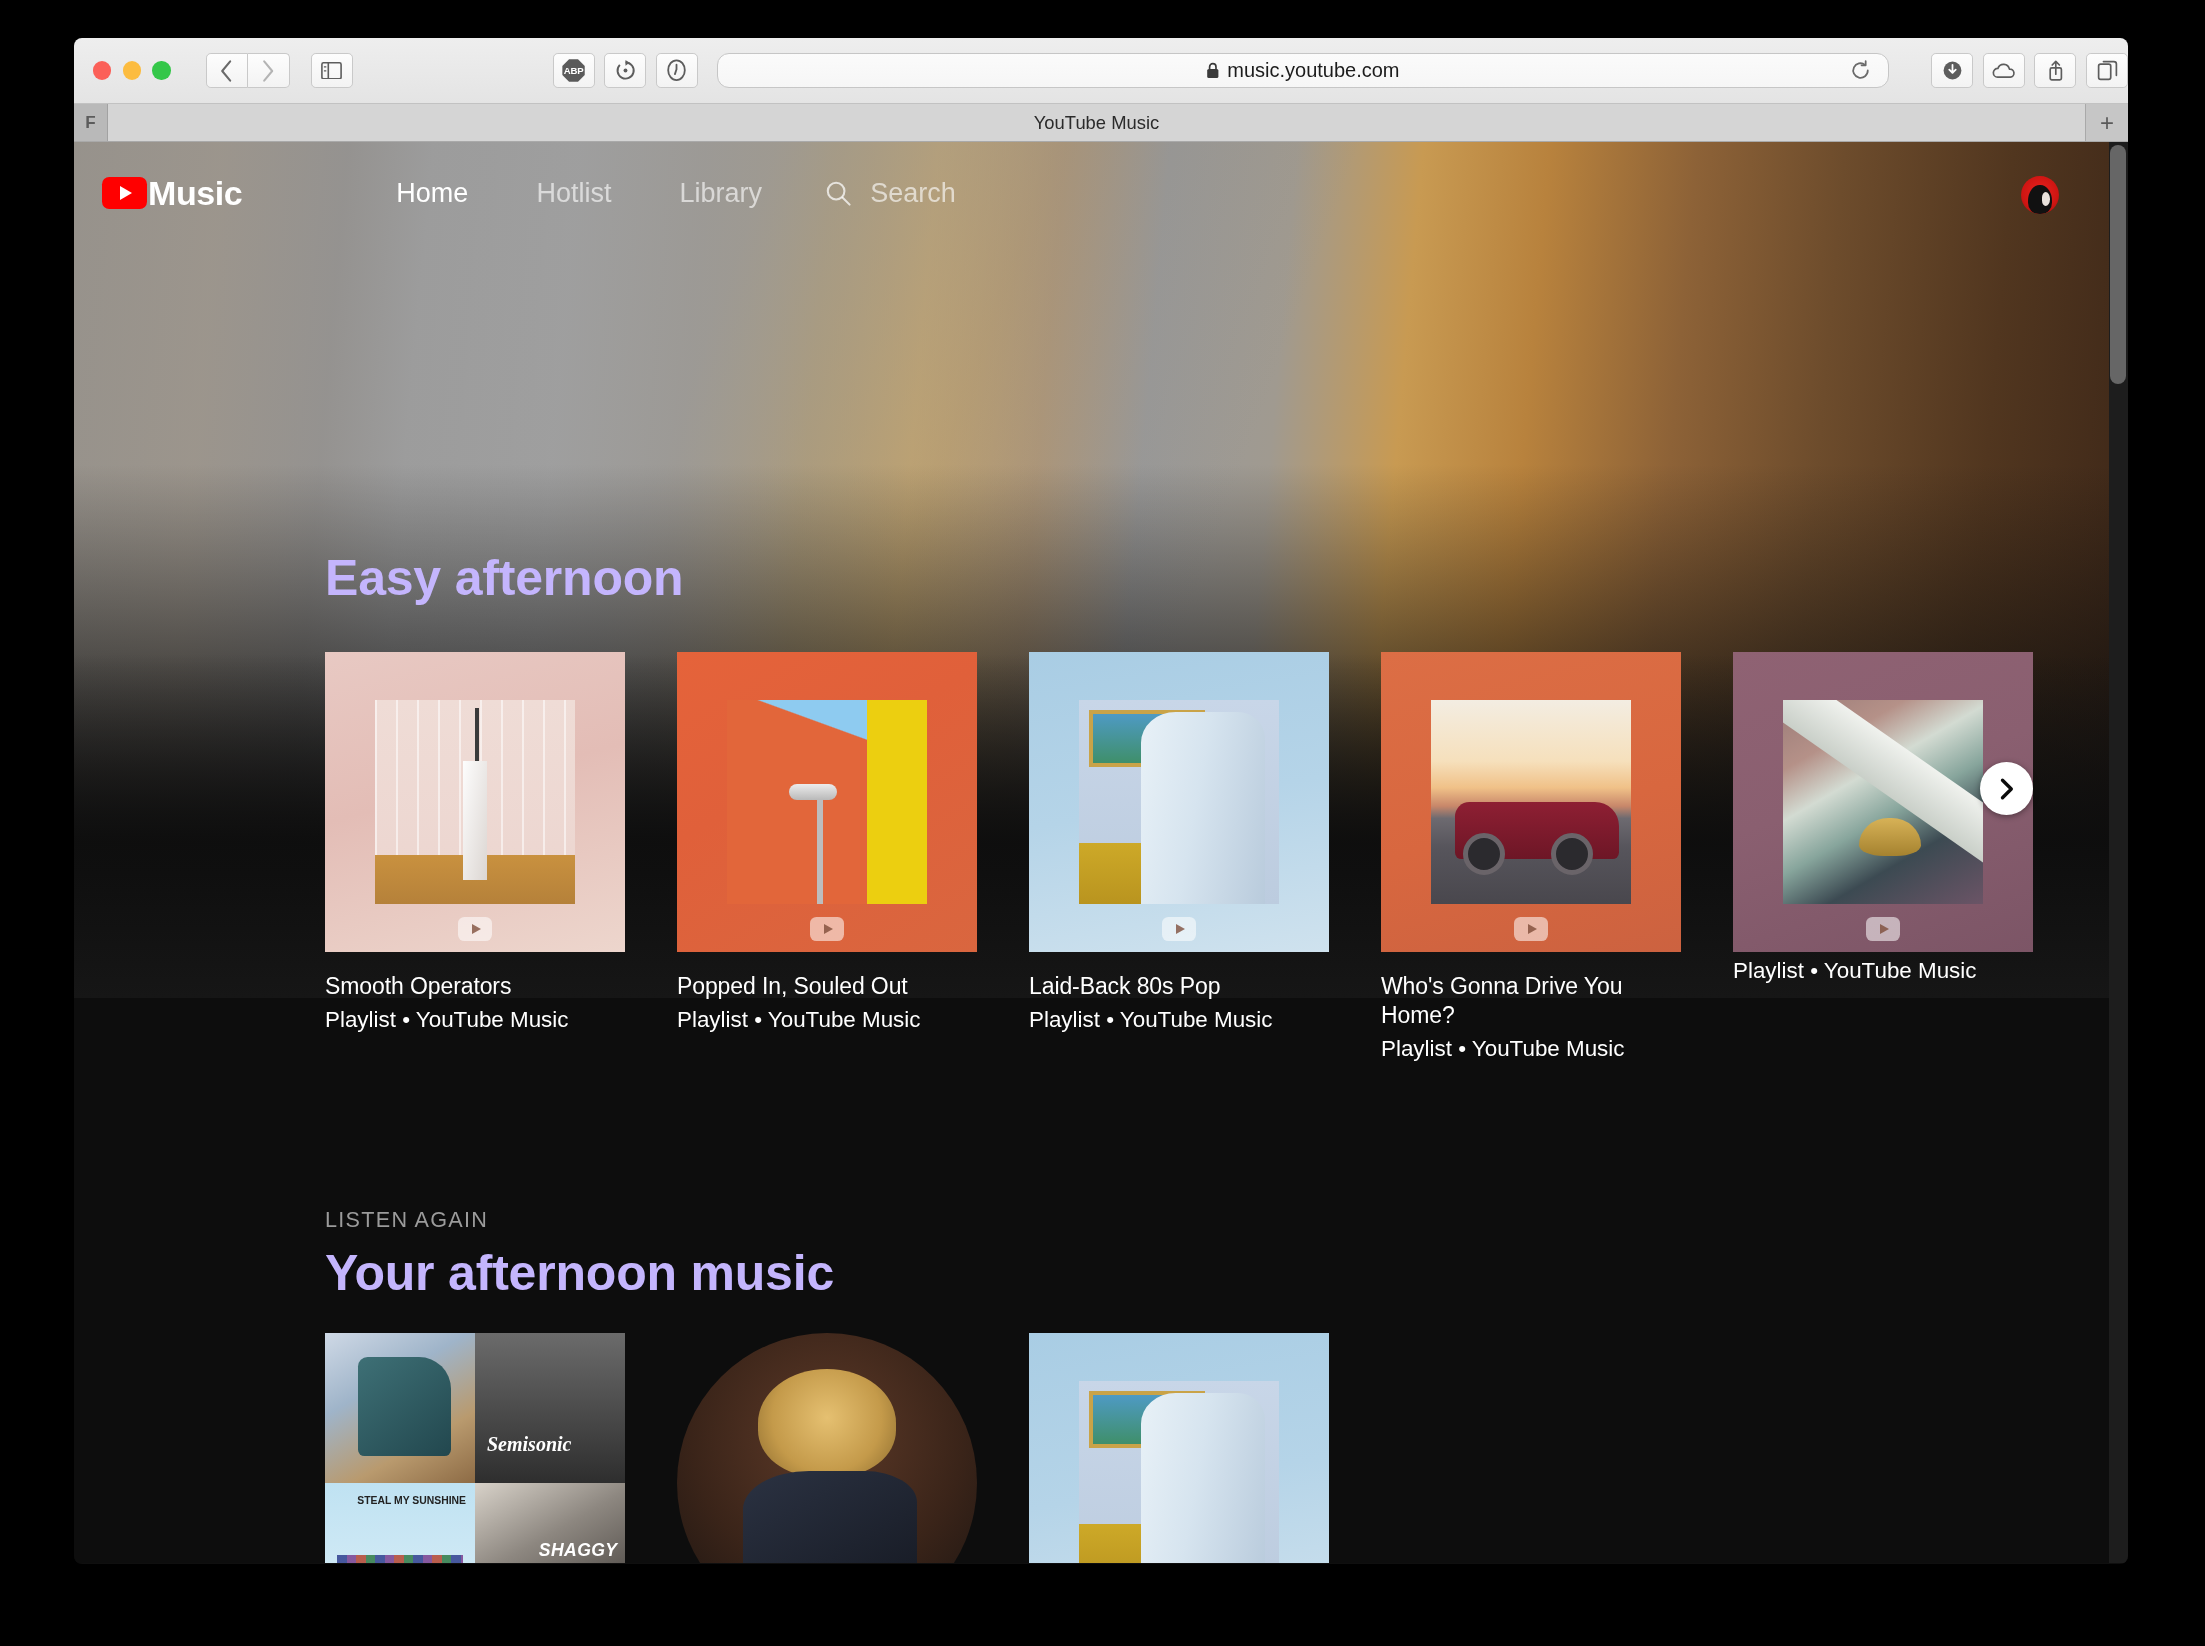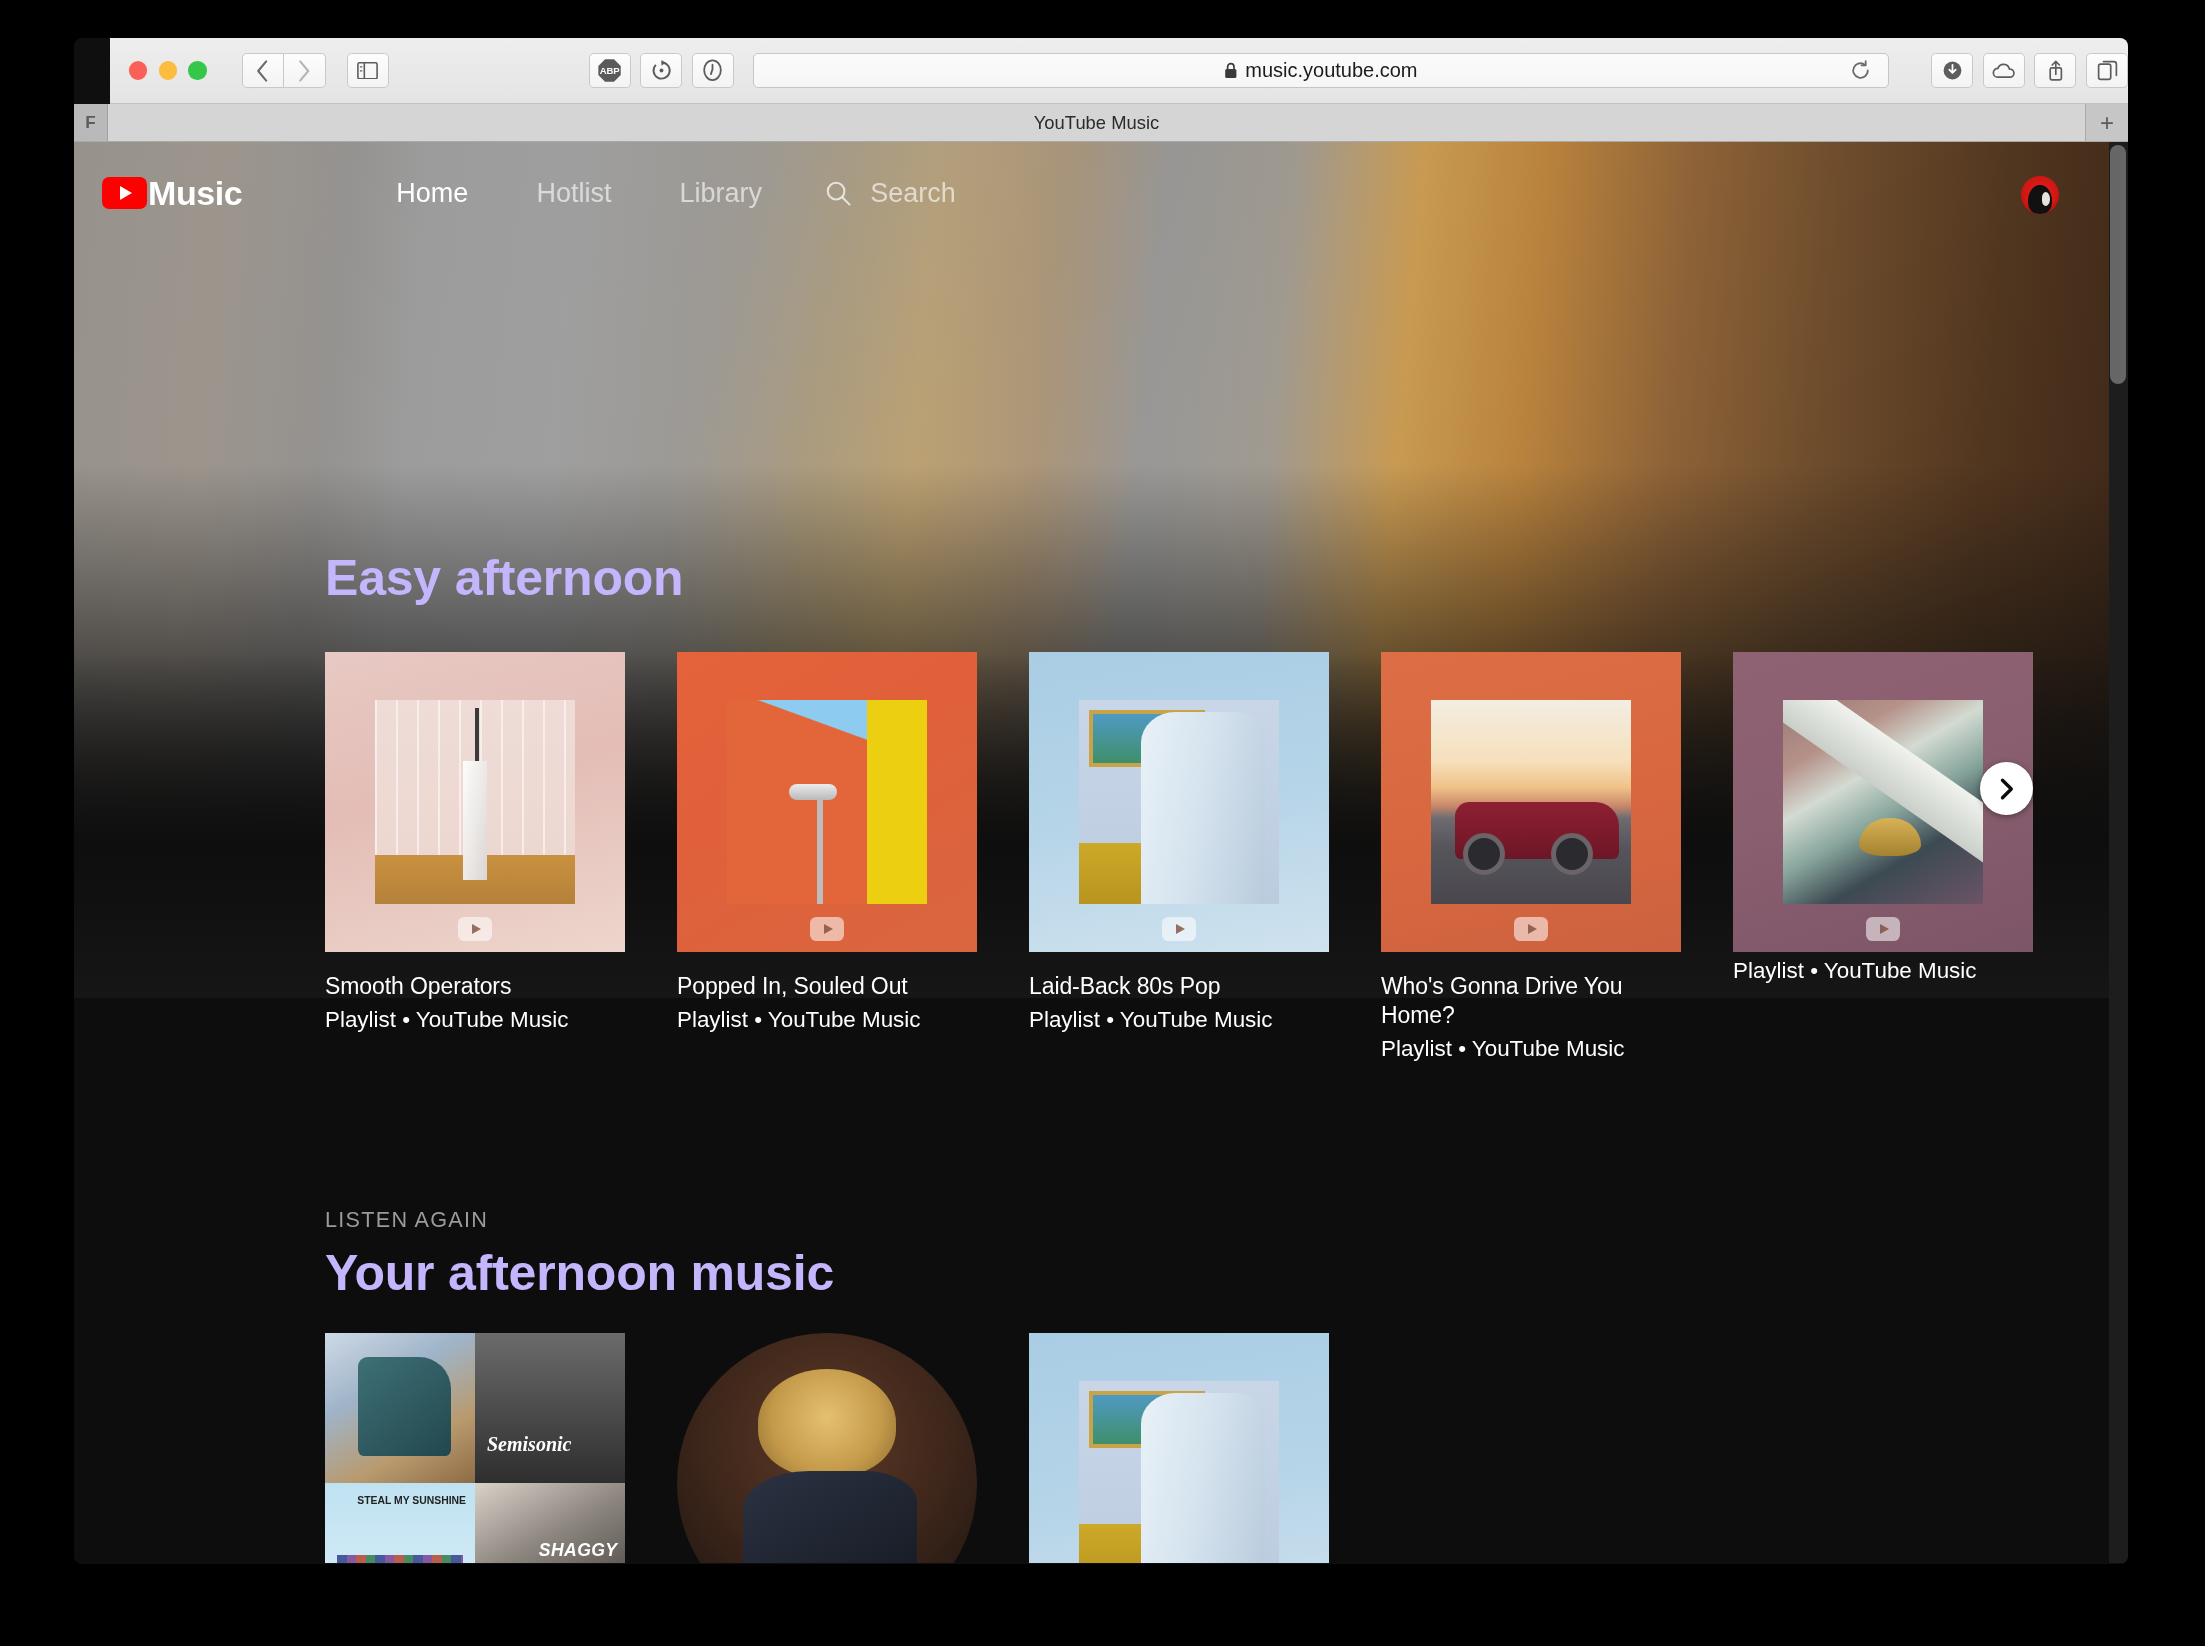--- a/index.html
+++ b/index.html
@@ -20,21 +20,21 @@
     background: #0f0f0f;
     box-shadow: 0 9.6px 48px rgba(0,0,0,.8);
   }
 
   
   #toolbar {
     position: relative;
     height: 66px;
     background: linear-gradient(#eeeeee, #e4e4e4);
     border-bottom: 0.8px solid #c2c2c2;
-    display: flex; align-items: center; margin-left: 36px;
+    display: flex; align-items: center;
   }
   .lights { display:flex; gap: 11.2px; margin-left: 19px; }
   .light { width: 18.4px; height: 18.4px; border-radius: 50%; }
   .light.red    { background:#fb6058; }
   .light.yellow { background:#fcbc40; }
   .light.green  { background:#34c749; }
 
   .tb-btn {
     height: 35px; min-width: 42px;
     background: linear-gradient(#fdfdfd,#f3f3f3);
@@ -56,21 +56,21 @@
     width: 22.4px; height: 22.4px; background: #5a5a5a;
     clip-path: polygon(30% 0,70% 0,100% 30%,100% 70%,70% 100%,30% 100%,0 70%,0 30%);
     display:flex; align-items:center; justify-content:center;
     color:#fff; font-size: 9.6px; font-weight: 700; letter-spacing: -0.2px;
   }
 
   
   #urlbar {
     flex: 1; height: 35px; margin: 0 0 0 19px;
     background: linear-gradient(#fbfbfb,#f6f6f6);
-    border: 0.8px solid #c6c6c6; border-radius: 5px;
+    border: 0.8px solid #c6c6c6; border-radius: 12px;
     display: flex; align-items: center; position: relative;
   }
   #url-center {
     position:absolute; left:0; right:0;
     display:flex; align-items:center; justify-content:center; gap: 7.2px;
   }
   #url-text { font-size: 20px; color: #1c1c1c; }
   #reload { position:absolute; right: 17.6px; color:#6a6a6a; }
 
   

